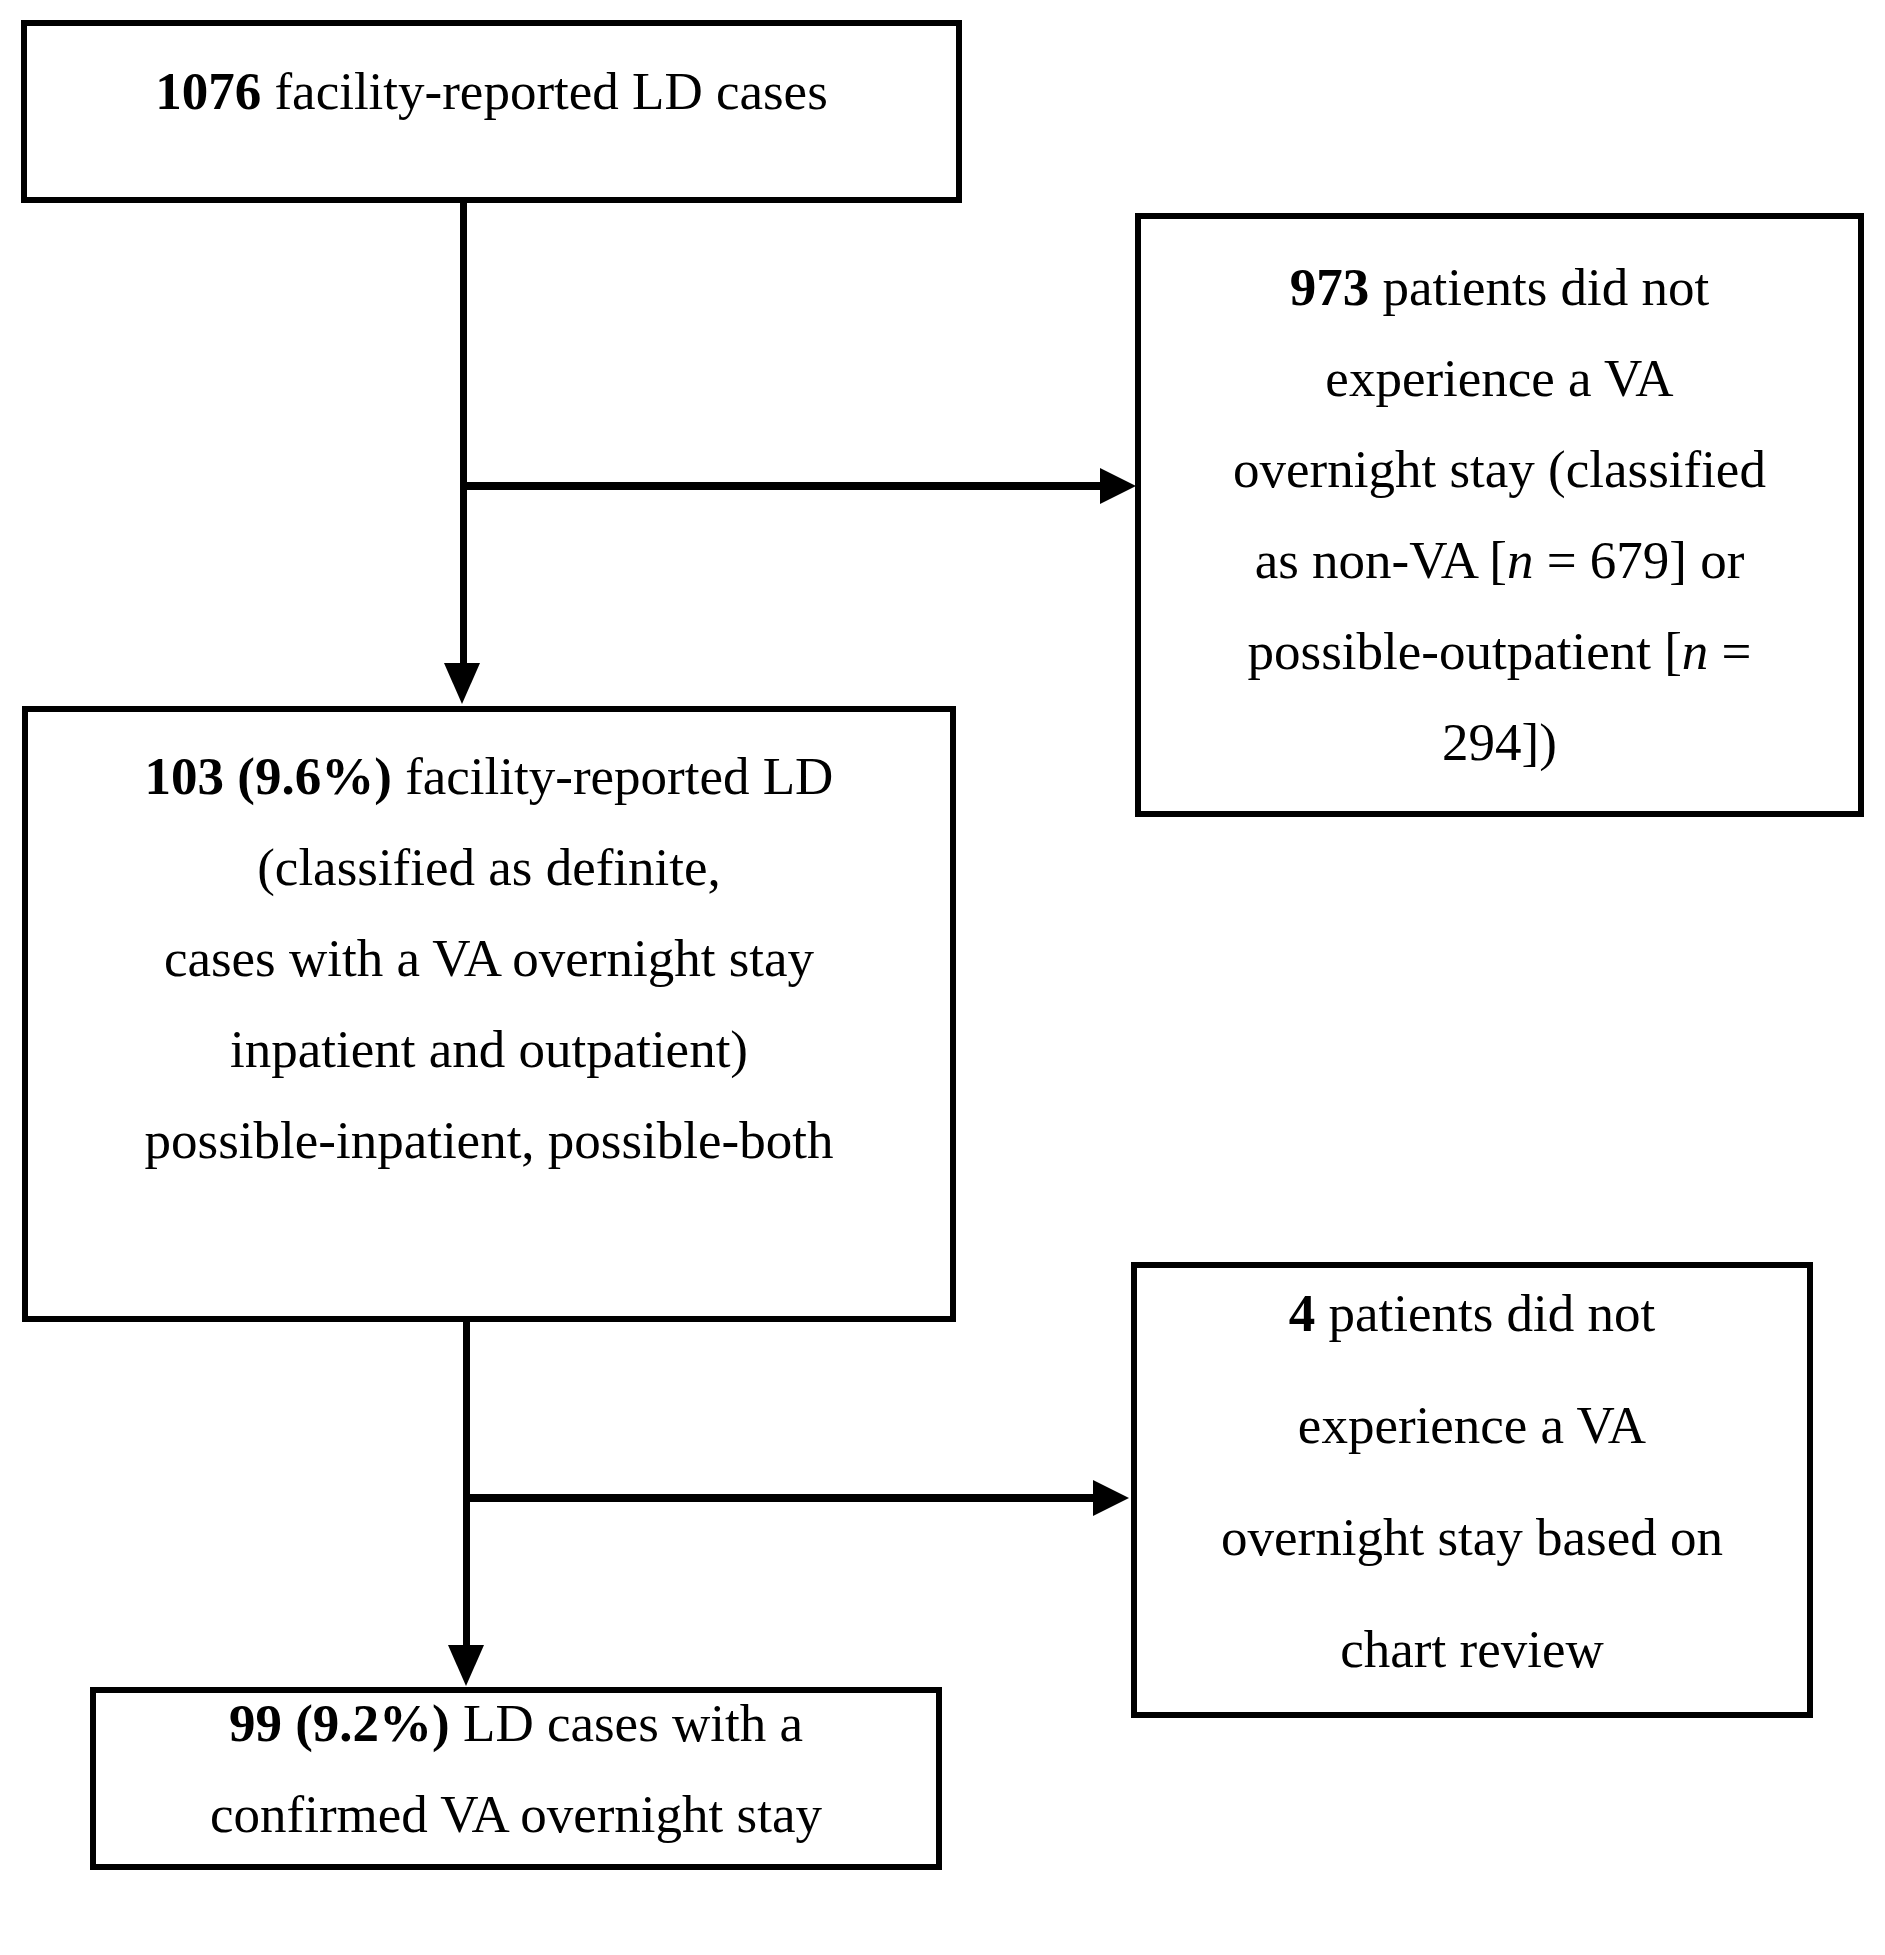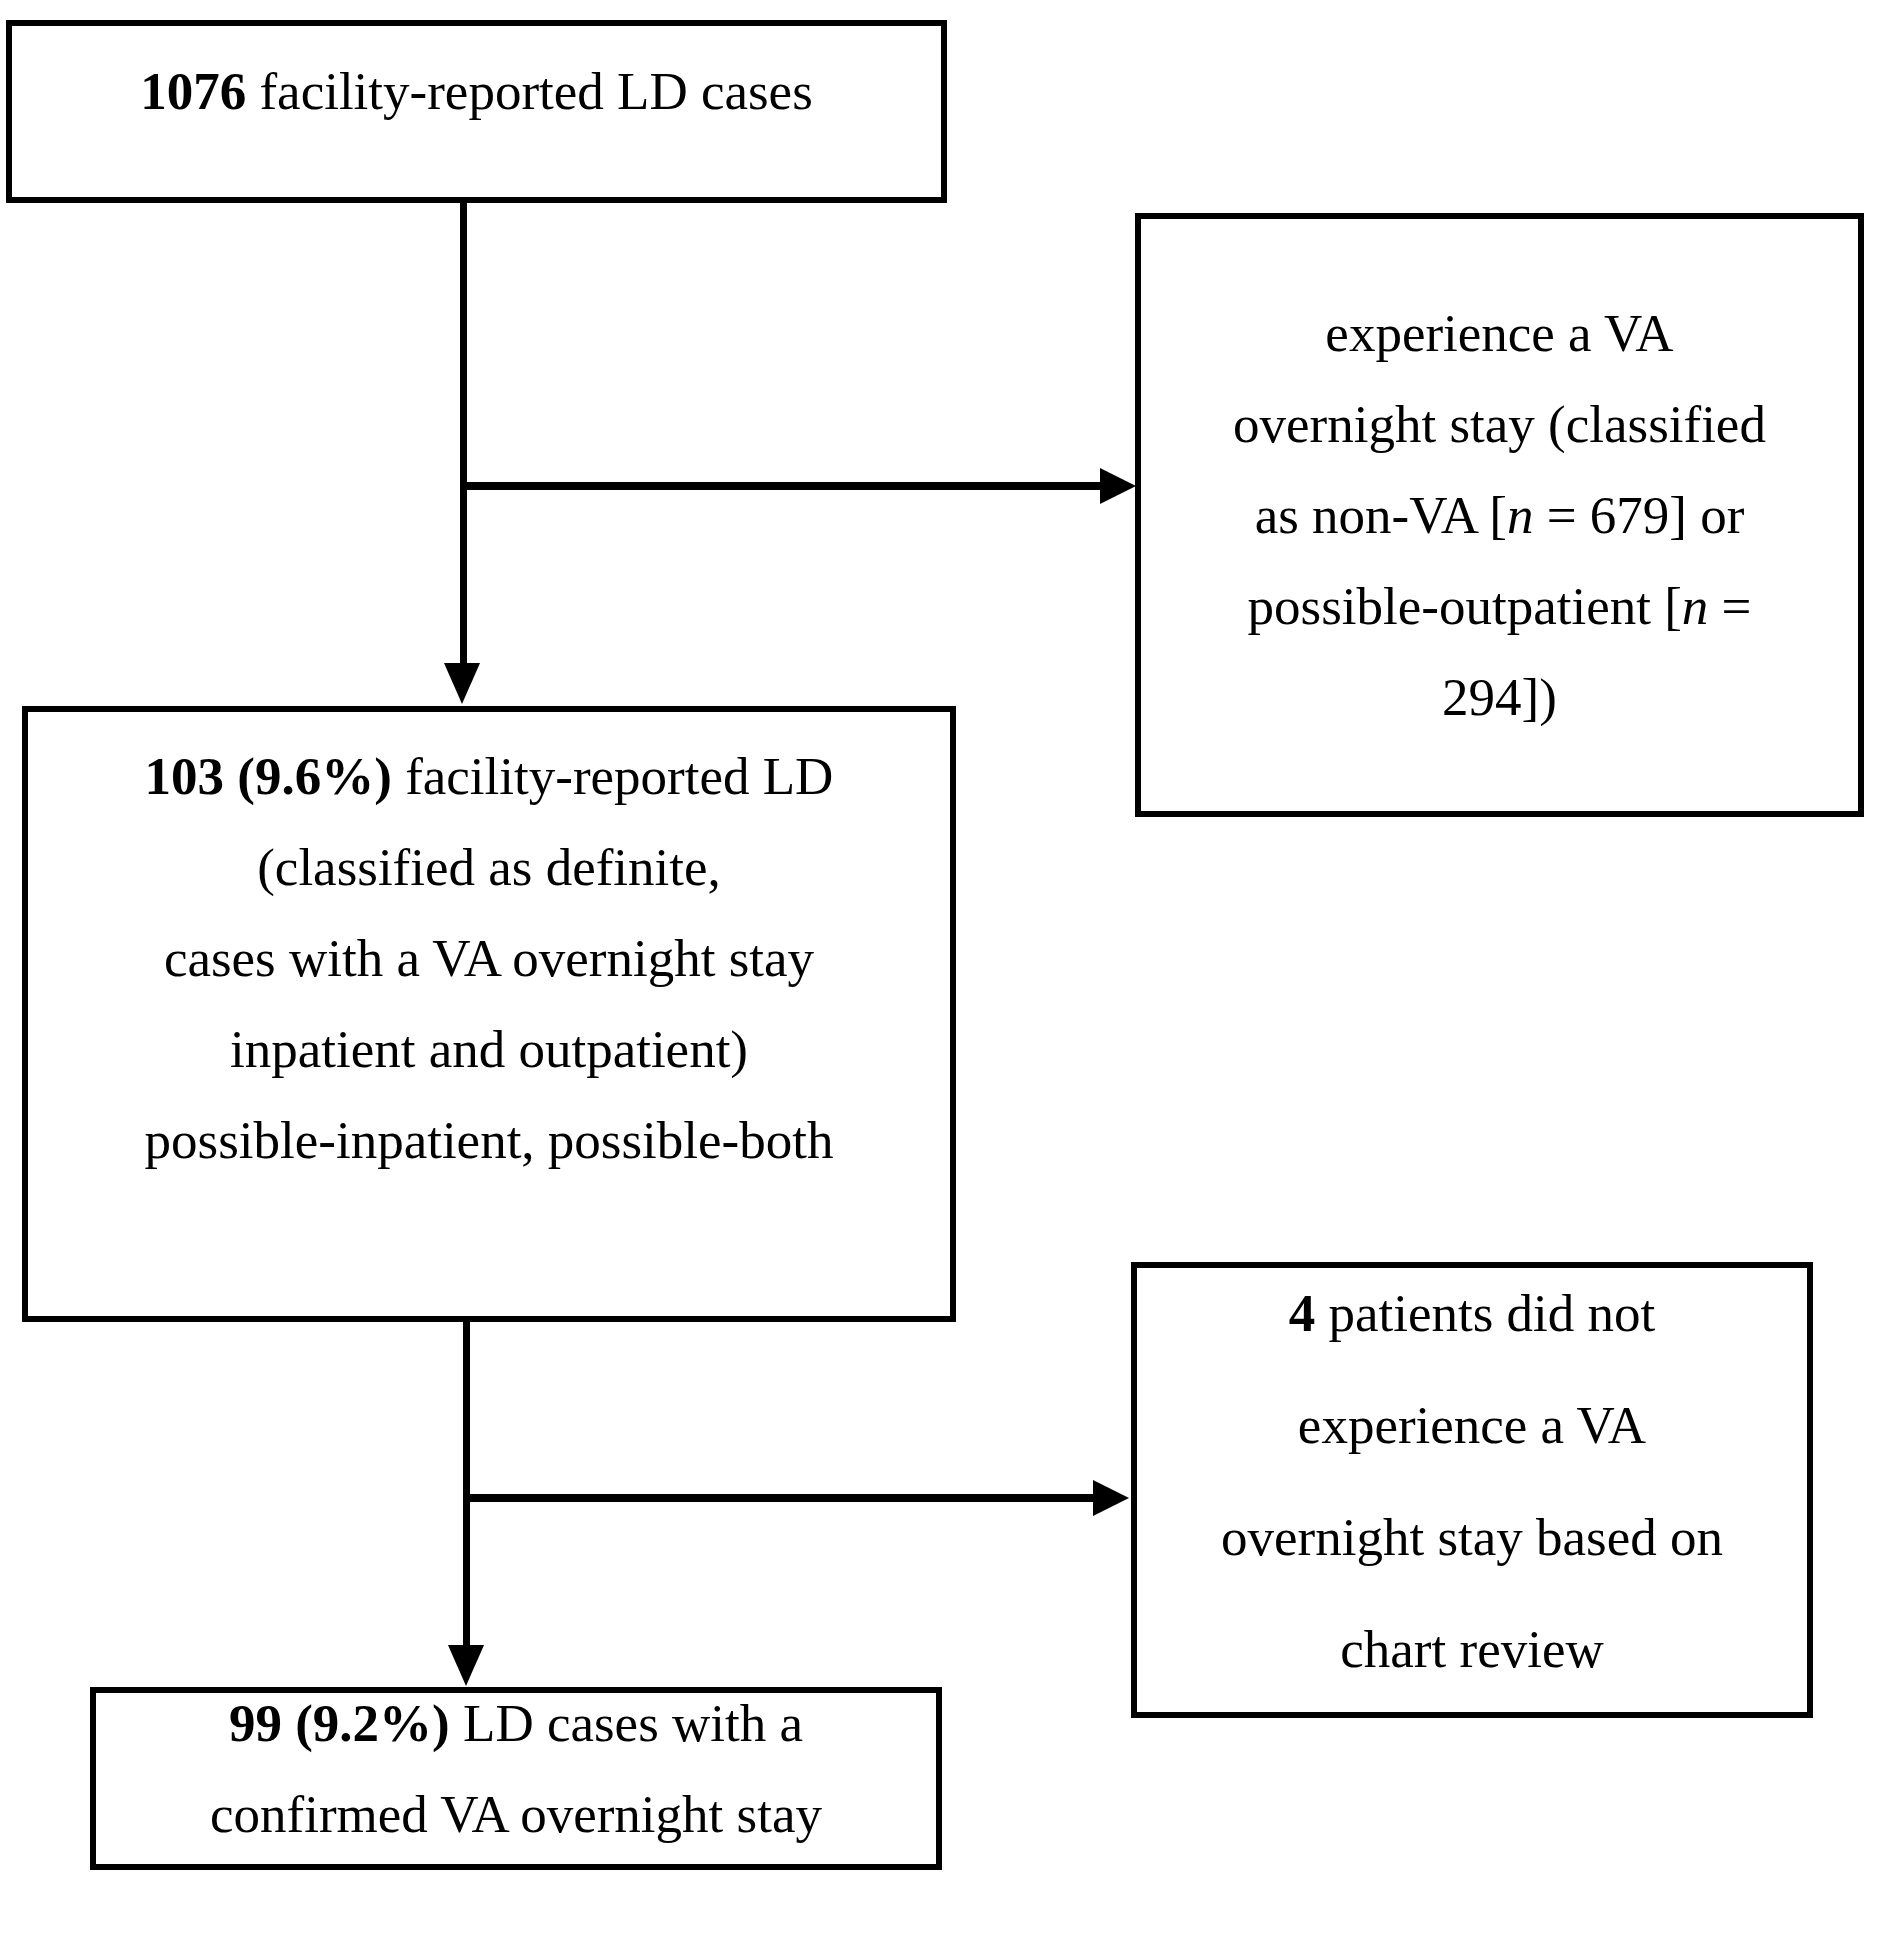--- a/index.html
+++ b/index.html
@@ -32,21 +32,21 @@
     font-size: 53px;
   }
   .text-line {
     line-height: 91px;
     white-space: nowrap;
   }
   .seg-bold   { font-weight: bold; }
   .seg-italic { font-style: italic; }
 
   
-  #box-total          { left: 6px;   top: 20px;   width: 941px; height: 183px; padding-bottom: 40px; }
+  #box-total          { left: 21px;   top: 20px;   width: 941px; height: 183px; padding-bottom: 40px; }
   #box-no-va-stay     { left: 1135px; top: 213px;  width: 729px; height: 604px; }
   #box-va-stay        { left: 22px;   top: 706px; width: 934px; height: 616px; padding-bottom: 112px; font-family: Liberation Serif, serif; }
   #box-chart-review   { left: 1131px; top: 1262px; width: 682px; height: 456px; padding-bottom: 16.5px; justify-content: space-between; }
   #box-confirmed-stay { left: 90px;  top: 1687px; width: 852px; height: 183px; padding-bottom: 20px; }
 
   
   .arrow-stem {
     position: absolute;
     background: var(--line-color);
   }
@@ -78,20 +78,23 @@
 </head>
 <body>
 
 <div class="flow-box" id="box-total">
   <div class="text-line">
     <span class="seg-bold">1076</span><span> facility-reported LD cases</span>
   </div>
 </div>
 
 <div class="flow-box" id="box-no-va-stay">
+  <div class="text-line">
+    <span class="seg-bold">973</span><span> patients did not</span>
+  </div>
   <div class="text-line">
     <span>experience a VA</span>
   </div>
   <div class="text-line">
     <span>overnight stay (classified</span>
   </div>
   <div class="text-line">
     <span>as non-VA [</span><span class="seg-italic">n</span><span> = 679] or</span>
   </div>
   <div class="text-line">

